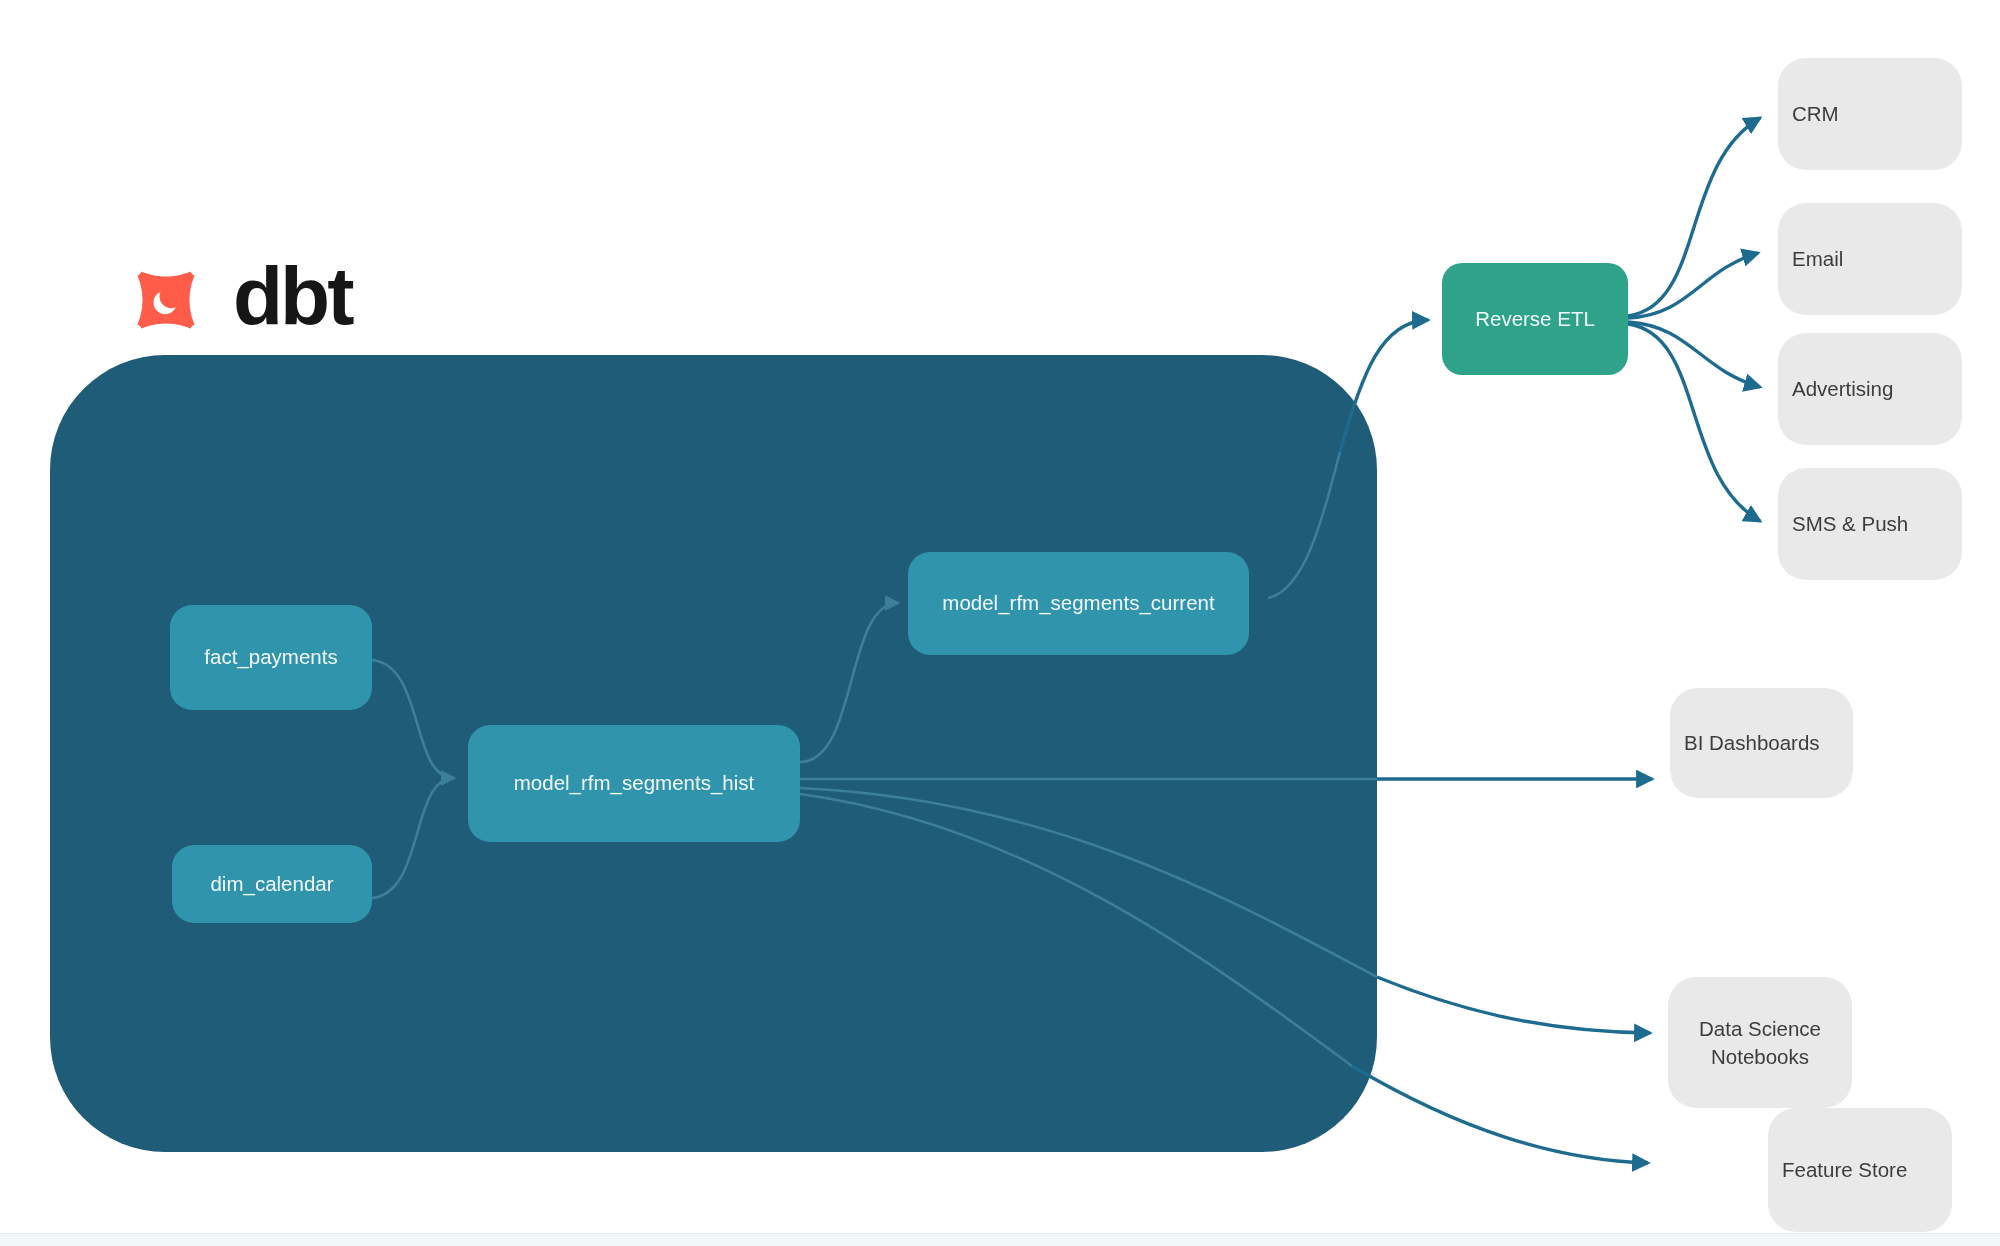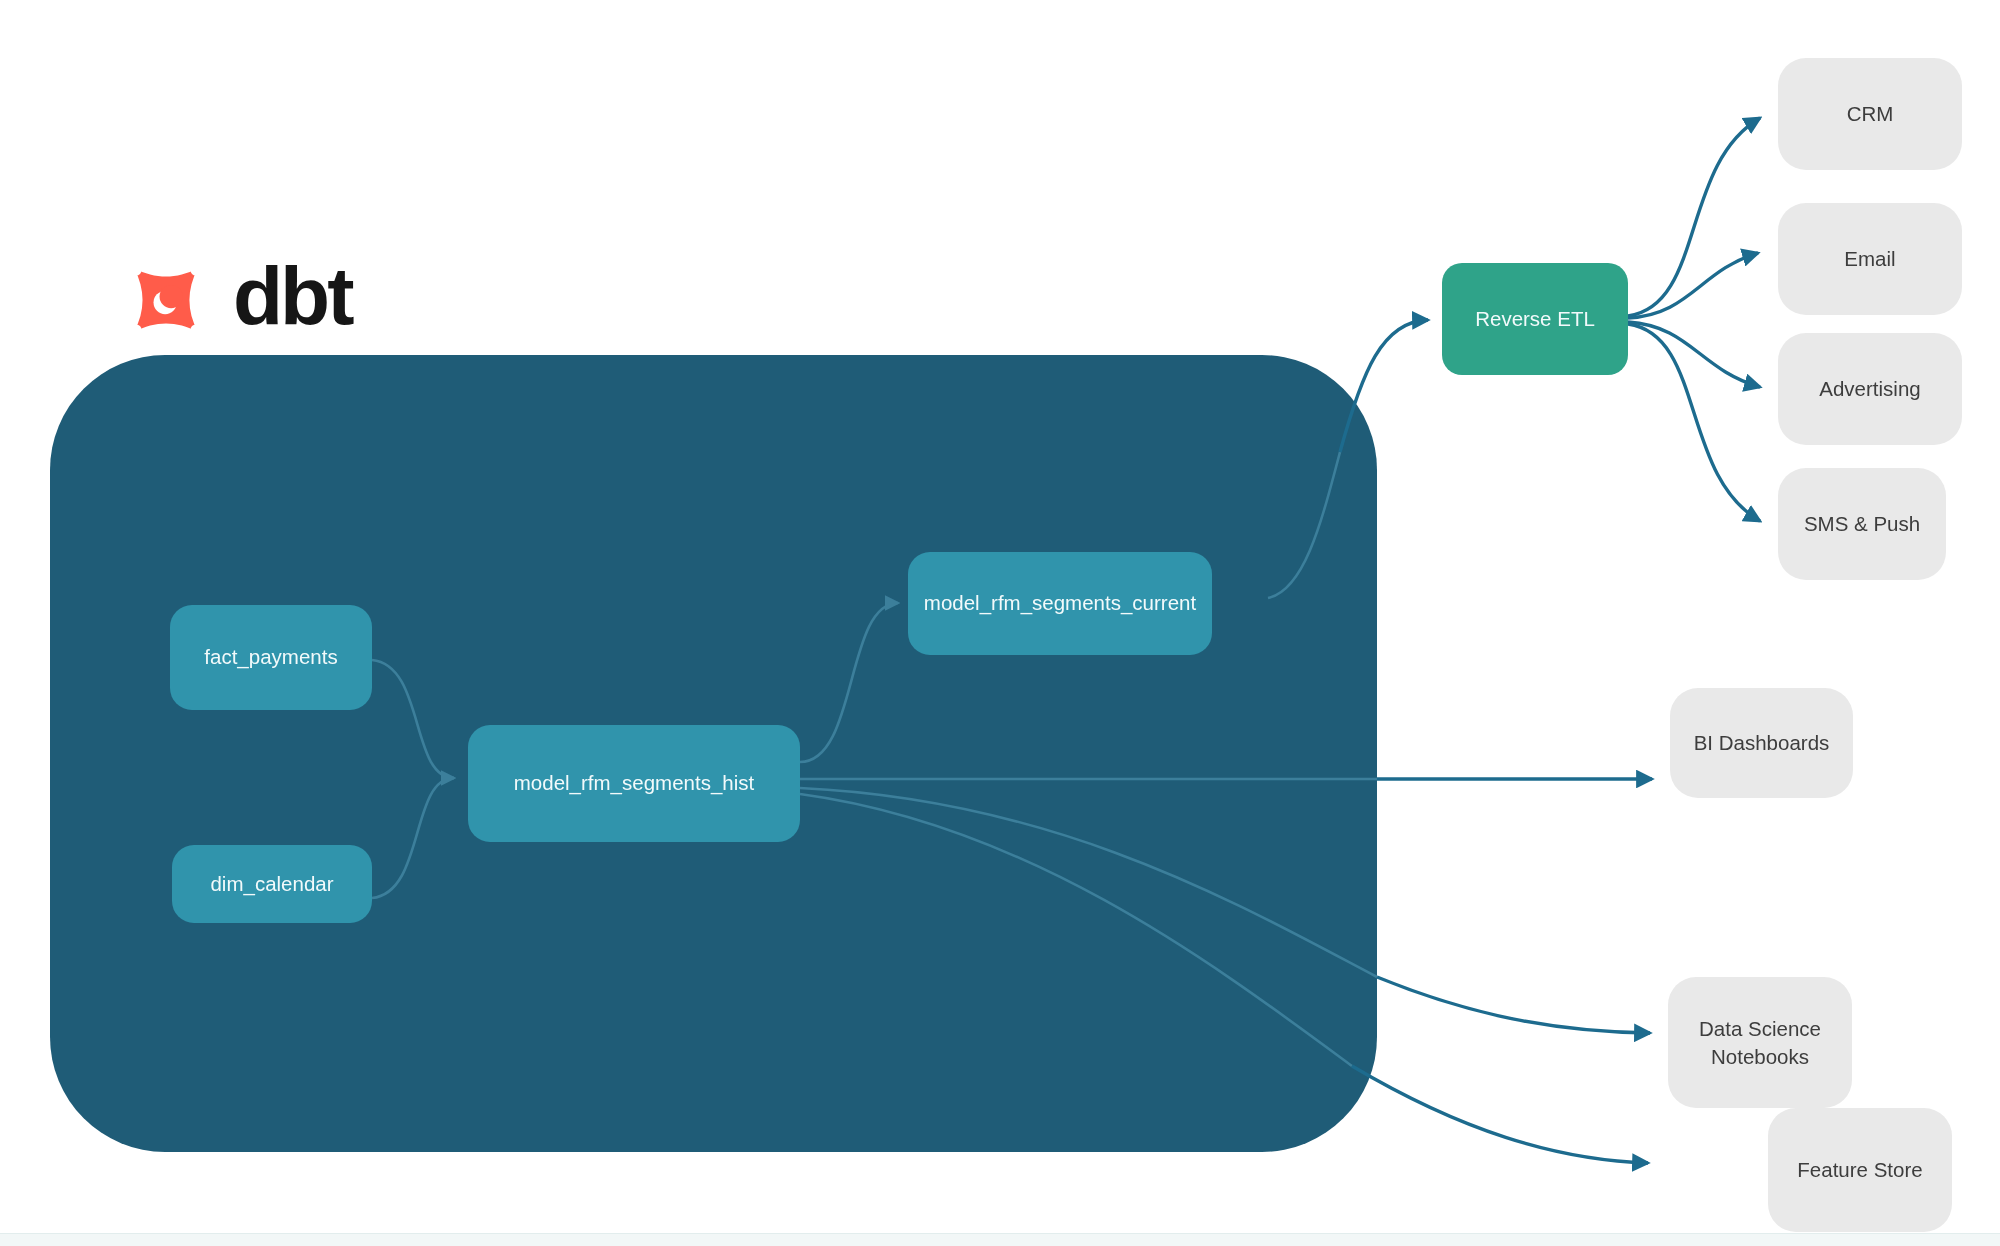--- a/index.html
+++ b/index.html
@@ -42,37 +42,37 @@
   
   .node{
     display:flex;align-items:center;justify-content:center;text-align:left;
     font-size:20.5px;color:var(--node-text);
     background:var(--node);border-radius:22px;
     line-height:1.3;
   }
   .n-fact{left:170px;top:605px;width:202px;height:105px;}
   .n-dim{left:172px;top:845px;width:200px;height:78px;}
   .n-hist{left:468px;top:725px;width:332px;height:117px;}
-  .n-current{left:908px;top:552px;width:304px;height:103px;}
+  .n-current{left:908px;top:552px;width:341px;height:103px;}
 
   .n-retl{
     left:1442px;top:263px;width:186px;height:112px;
     background:var(--green);border-radius:20px;
   }
 
   .gray-node{
-    display:flex;align-items:center;justify-content:center;text-align:center;
+    display:flex;align-items:center;text-align:center;
     background:var(--gray);border-radius:28px;
     font-size:20.5px;color:var(--gray-text);line-height:1.35;
     padding:6px 14px;
   }
   .n-crm{left:1778px;top:58px;width:184px;height:112px;}
   .n-email{left:1778px;top:195px;width:184px;height:112px;margin-top:8px;}
   .n-adv{left:1778px;top:333px;width:184px;height:112px;}
-  .n-sms{left:1778px;top:468px;width:168px;height:112px;}
+  .n-sms{left:1778px;top:468px;width:184px;height:112px;}
   .n-bi{left:1670px;top:688px;width:183px;height:110px;}
   .n-ds{left:1668px;top:977px;width:184px;height:131px;}
   .n-fs{left:1768px;top:1108px;width:184px;height:124px;}
 
   
   svg.edges{left:0;top:0;width:2000px;height:1246px;pointer-events:none;}
   .e-in{stroke:var(--edge-in);stroke-width:2.6;fill:none;}
   .e-out{stroke:var(--edge-out);stroke-width:3.4;fill:none;}
   .m-in{fill:var(--edge-in);}
   .m-out{fill:var(--edge-out);}

